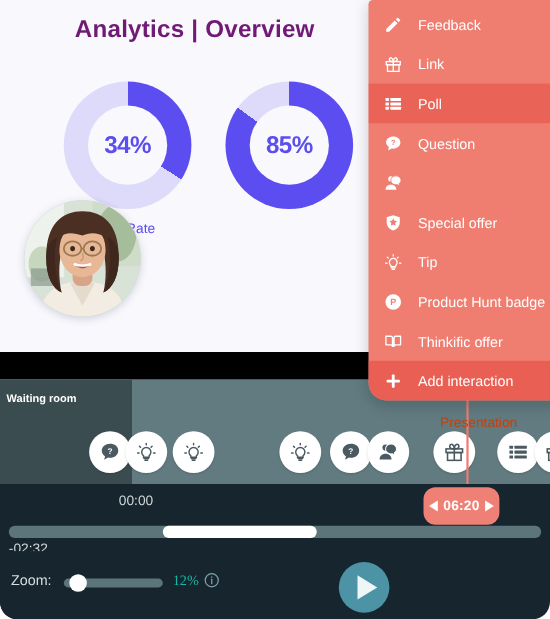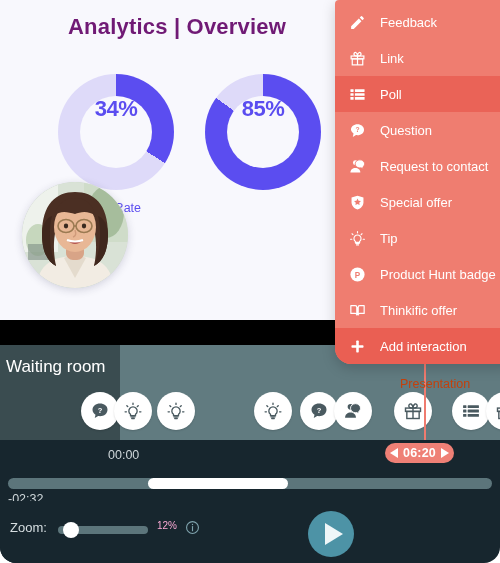--- a/index.html
+++ b/index.html
@@ -22,21 +22,21 @@
   }
   .donut-wrap{position:absolute;top:74px;}
   .donut-a{left:58px;}
   .donut-b{left:205px;}
   .donut{
     position:relative;width:116px;height:116px;border-radius:50%;
   }
   .donut .hole{
     position:absolute;left:50%;top:50%;transform:translate(-50%,-50%);
     width:72px;height:72px;border-radius:50%;background:#f8f8fd;
-    display:flex;justify-content:center;
+    display:flex;align-items:center;justify-content:center;
   }
   .donut .pct{font-size:22px;font-weight:bold;color:#5b4df0;letter-spacing:-.5px;}
   .donut-label{
     margin-top:11px;width:116px;text-align:center;
     font-size:12.5px;color:#5b4df0;
   }
 
   
   .avatar{
     position:absolute;left:22px;top:182px;width:106px;height:106px;border-radius:50%;
@@ -46,54 +46,54 @@
   .avatar svg{display:block;}
 
   
   .black-gap{position:absolute;left:0;top:320px;width:500px;height:25px;background:#000;}
 
   
   .player{position:absolute;left:0;top:345px;width:500px;height:218px;background:#17262e;
           border-bottom-left-radius:16px;border-bottom-right-radius:16px;overflow:hidden;}
   .track-area{position:absolute;left:0;top:0;width:500px;height:95px;background:#617b80;}
   .seg-waiting{position:absolute;left:0;top:0;width:120px;height:95px;background:#3a4c50;}
-  .waiting-label{position:absolute;left:6px;top:12px;font-size:17px;color:#ffffff;}
+  .waiting-label{position:absolute;left:6px;top:12px;font-size:10px;color:#ffffff;font-weight:bold;}
 
   .chips{position:absolute;left:0;top:47px;width:500px;height:0;}
   .chip{
     position:absolute;top:0;width:38px;height:38px;border-radius:50%;
     background:#ffffff;display:flex;align-items:center;justify-content:center;
     box-shadow:0 1px 2px rgba(0,0,0,.15);
   }
   .chip svg{display:block;}
 
   
   .playhead{position:absolute;left:424px;top:-10px;width:2px;height:118px;background:#ef7b6f;}
 
   .timerow{position:absolute;left:0;top:95px;width:500px;height:32px;background:#17262e;}
   .tlabel{position:absolute;top:8px;font-size:12.5px;color:#cfd7da;}
   .t-neg{left:8px;margin-top:44px;}
   .t-zero{left:108px;}
   .time-badge{
-    position:absolute;left:385px;top:3px;height:20px;padding:0 5px;border-radius:11px;
+    position:absolute;left:385px;top:3px;height:34px;padding:0 5px;border-radius:11px;
     background:#ef8076;display:flex;align-items:center;gap:5px;
   }
   .time-badge .tb-txt{font-size:12.5px;color:#ffffff;font-weight:bold;letter-spacing:.2px;}
   .tri{width:0;height:0;}
   .tri-l{border-top:5px solid transparent;border-bottom:5px solid transparent;border-right:8px solid #fff;}
   .tri-r{border-top:5px solid transparent;border-bottom:5px solid transparent;border-left:8px solid #fff;}
 
   .scrollbar{position:absolute;left:8px;top:133px;width:484px;height:11px;border-radius:6px;background:#5c757b;}
   .scrollbar .thumb{position:absolute;left:140px;top:0;width:140px;height:11px;border-radius:6px;background:#ffffff;}
 
   .bottombar{position:absolute;left:0;top:156px;width:412px;height:62px;background:#17262e;}
   .zoom-label{position:absolute;left:10px;top:19px;font-size:13px;color:#d6dee1;}
   .zoom-slider{position:absolute;left:58px;top:25px;width:90px;height:8px;border-radius:4px;background:#5c757b;}
   .zoom-knob{position:absolute;left:5px;top:-4px;width:16px;height:16px;border-radius:50%;background:#ffffff;}
-  .zoom-pct{position:absolute;left:157px;top:19px;font-size:10px;color:#f9a8d4;}
+  .zoom-pct{position:absolute;left:157px;top:19px;font-size:13px;color:#14b8a6;font-family:Liberation Serif, serif;}
   .info-icon{position:absolute;left:185px;top:19px;}
   .play-btn{
     position:absolute;left:308px;top:10px;width:46px;height:46px;border-radius:50%;
     background:#4d93a6;display:flex;align-items:center;justify-content:center;
   }
   .play-tri{width:0;height:0;border-top:11px solid transparent;border-bottom:11px solid transparent;border-left:18px solid #eef6f8;margin-left:5px;}
 
   
   .presentation-text{position:absolute;left:400px;top:349px;font-size:12.5px;color:#c2410c;white-space:nowrap;margin-top:28px;}
 
@@ -349,21 +349,20 @@
     </div>
 
     <div class="mitem">
       <span class="mico">
         <svg width="17" height="17" viewBox="0 0 24 24" fill="#ffffff">
             <circle cx="9" cy="6.6" r="3.4"></circle>
             <path d="M2 20.5c0-4.1 3.1-6.5 7-6.5s7 2.4 7 6.5z"></path>
             <path d="M15.4 2.6c3.6 0 6.6 2.5 6.6 5.6 0 1.8-1 3.4-2.5 4.5l.6 2.8-3-1.6c-.5.1-1.1.2-1.7.2-3.6 0-6.6-2.5-6.6-5.9s3-5.6 6.6-5.6z" fill="#ffffff" stroke="#ef7d70" stroke-width="1.2"></path>
           </svg>
       </span>
-      <span class="mlabel">Request to contact</span>
     </div>
 
     <div class="mitem">
       <span class="mico">
         <svg width="17" height="17" viewBox="0 0 24 24" fill="#ffffff">
             <path d="M12 2.3 3.6 5.1v6.6c0 4.7 3.5 8.9 8.4 10.1 4.9-1.2 8.4-5.4 8.4-10.1V5.1L12 2.3z"></path>
             <path d="M12 6.3l1.5 3.1 3.4.5-2.5 2.4.6 3.4-3-1.6-3 1.6.6-3.4-2.5-2.4 3.4-.5z" fill="#ef7d70"></path>
           </svg>
       </span>
       <span class="mlabel">Special offer</span>

